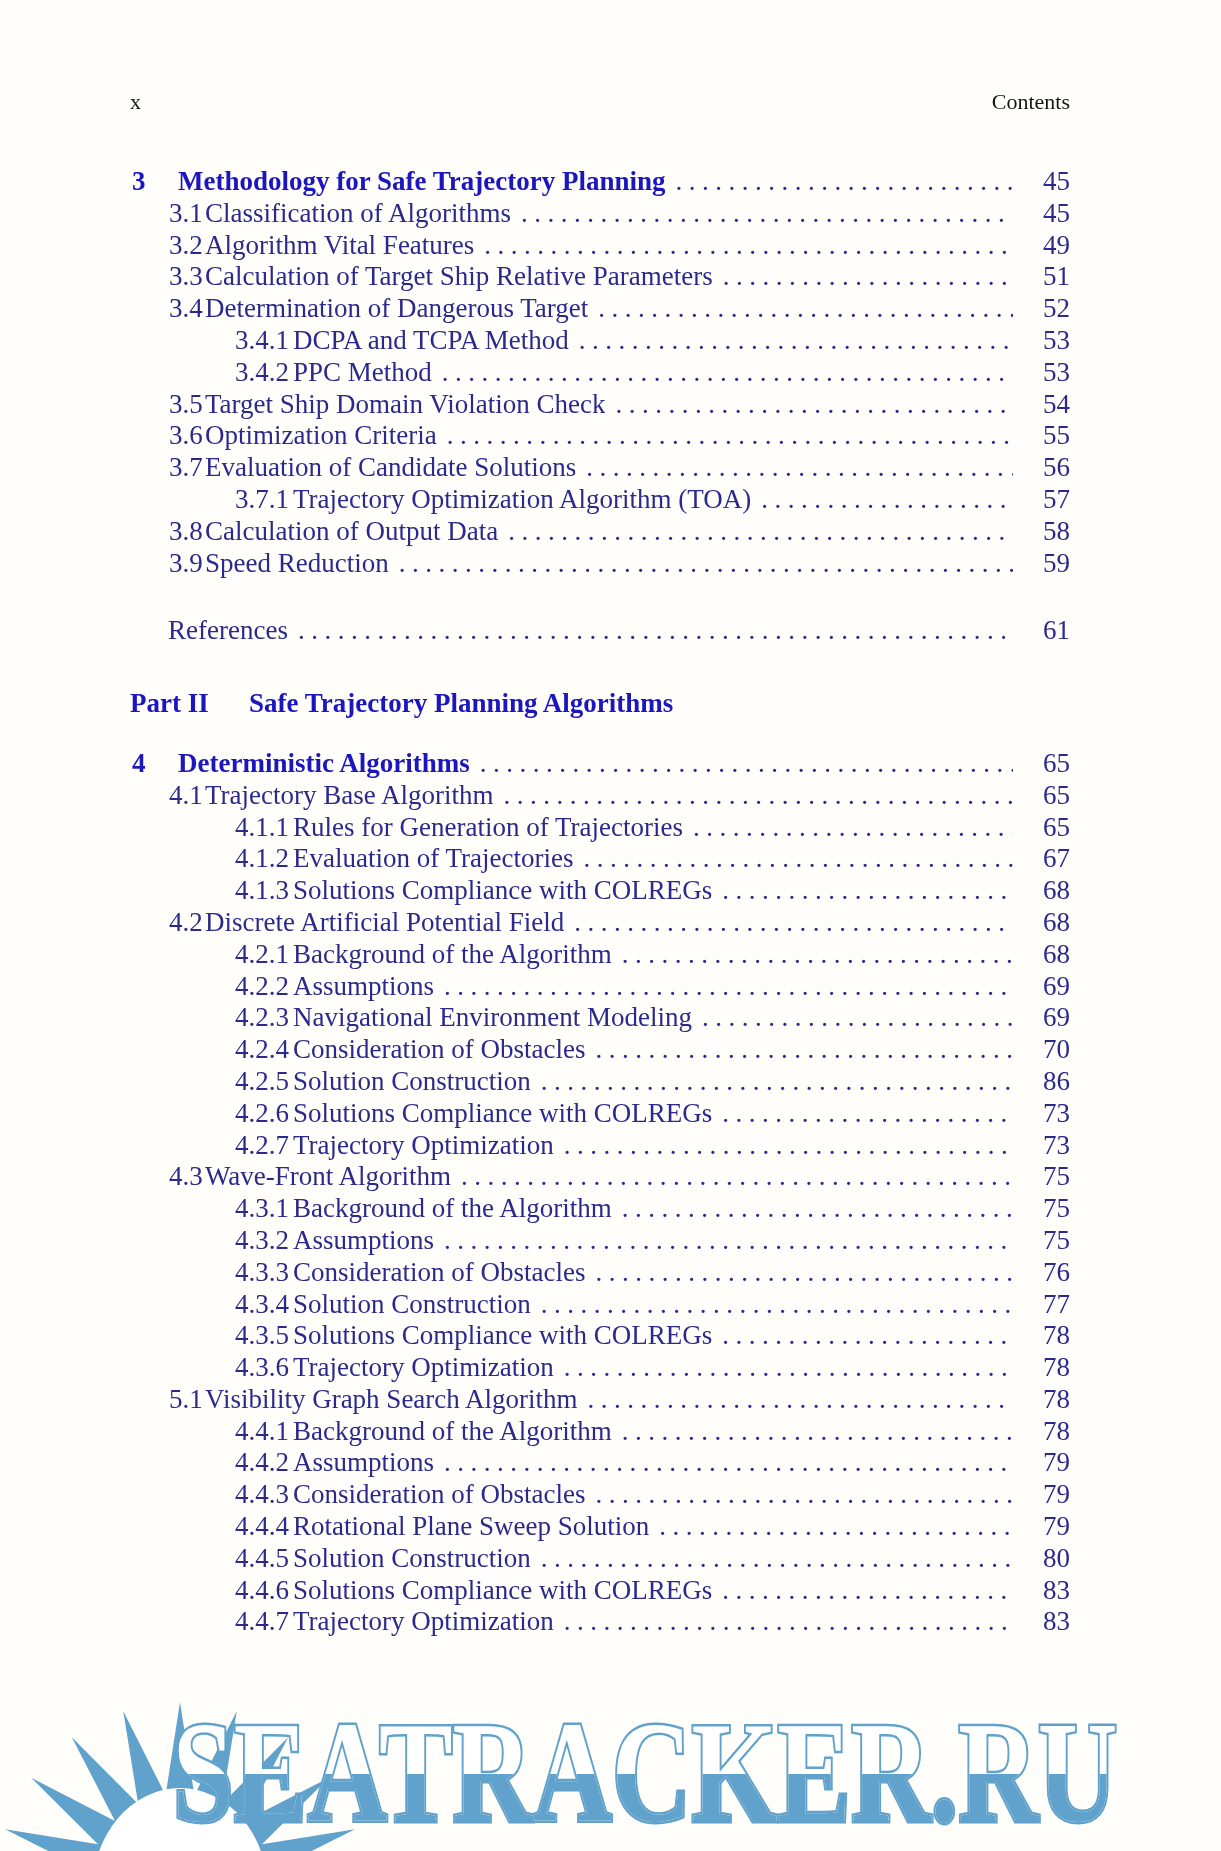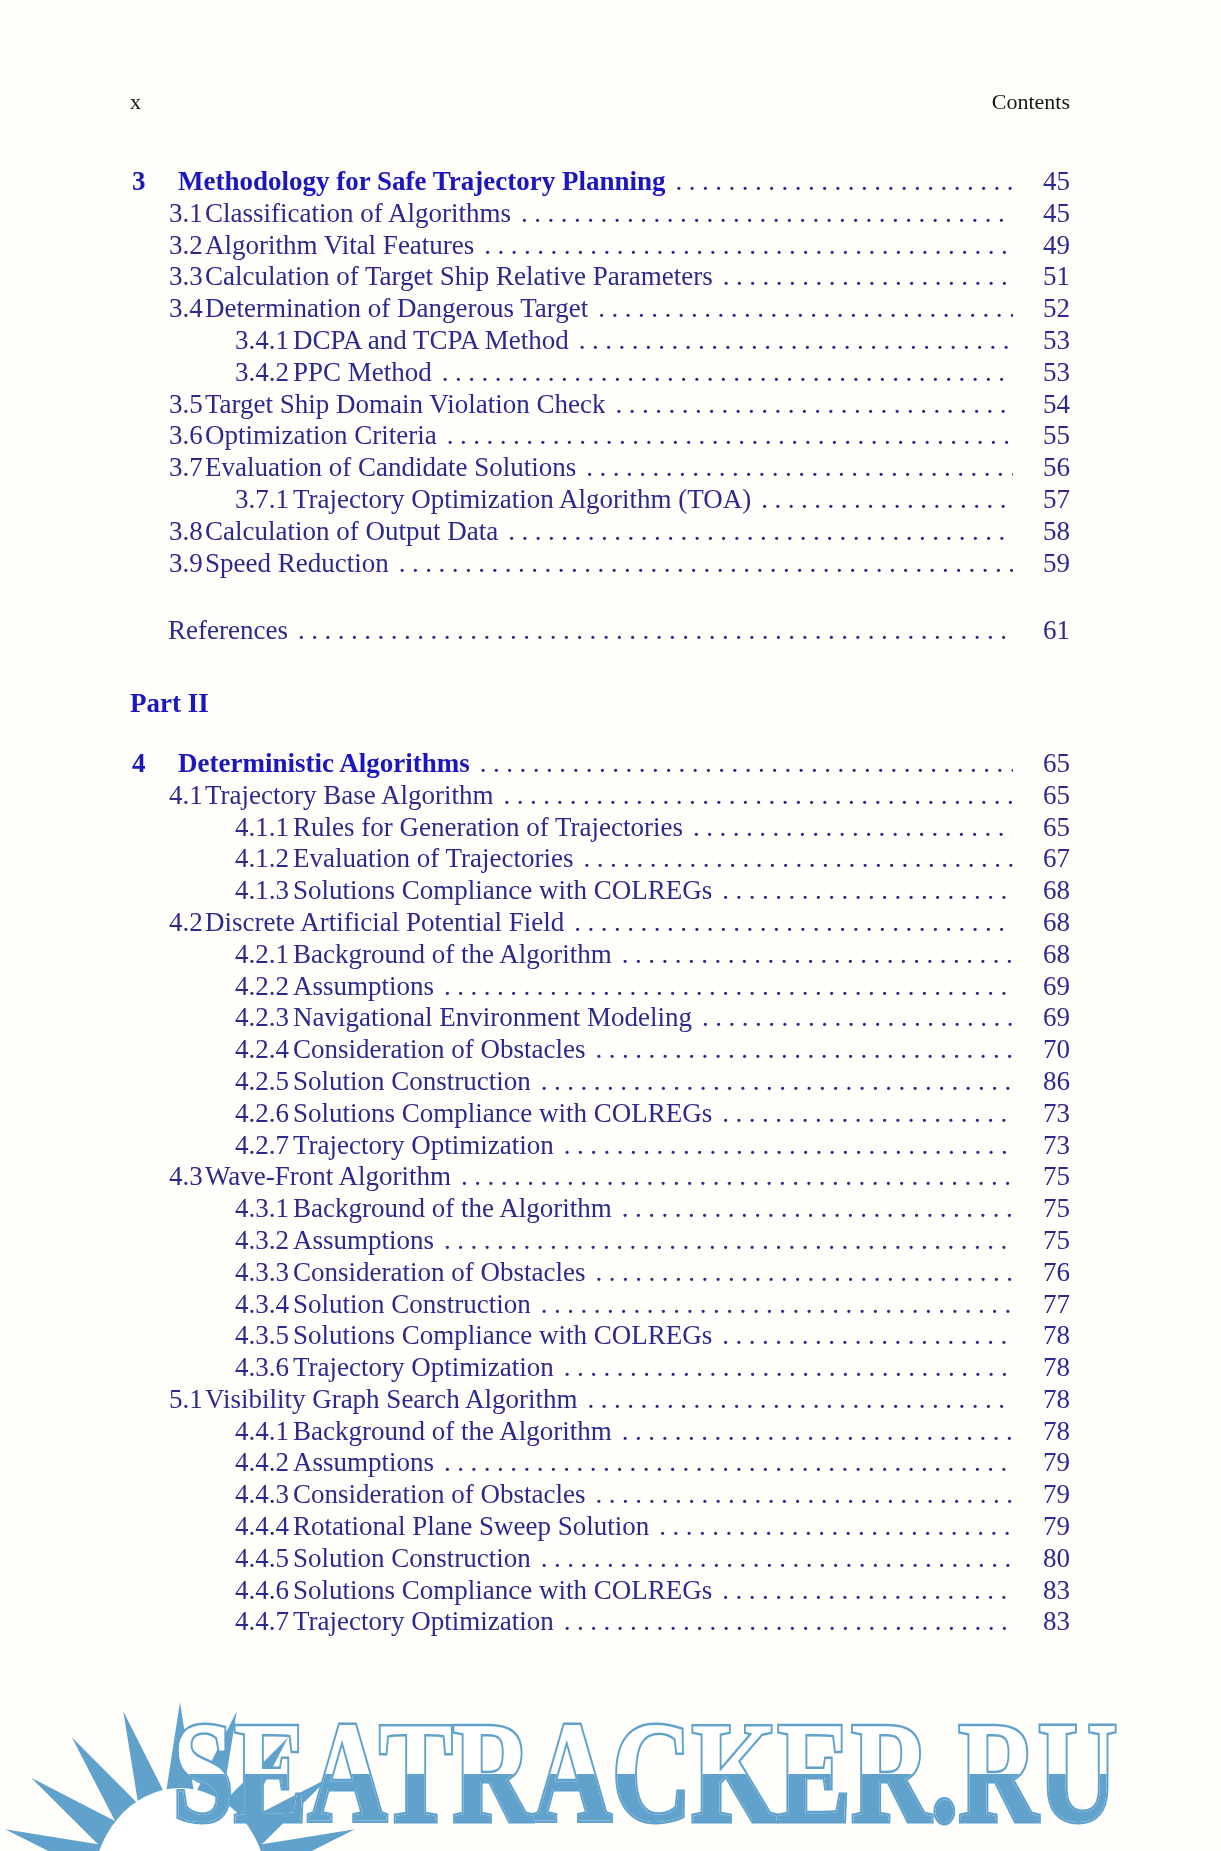--- a/index.html
+++ b/index.html
@@ -165,20 +165,21 @@
     <span class="pg">59</span>
   </div>
       <div class="row references">
 
     <span class="title">References</span>
     <span class="leader" aria-hidden="true">..............................................................................................................</span>
     <span class="pg">61</span>
   </div>
       <div class="row part">
     <span class="num">Part II</span>
+    <span class="title">Safe Trajectory Planning Algorithms</span>
 
   </div>
       <div class="row chapter">
     <span class="num">4</span>
     <span class="title">Deterministic Algorithms</span>
     <span class="leader" aria-hidden="true">..............................................................................................................</span>
     <span class="pg">65</span>
   </div>
       <div class="row section">
     <span class="num">4.1</span>

